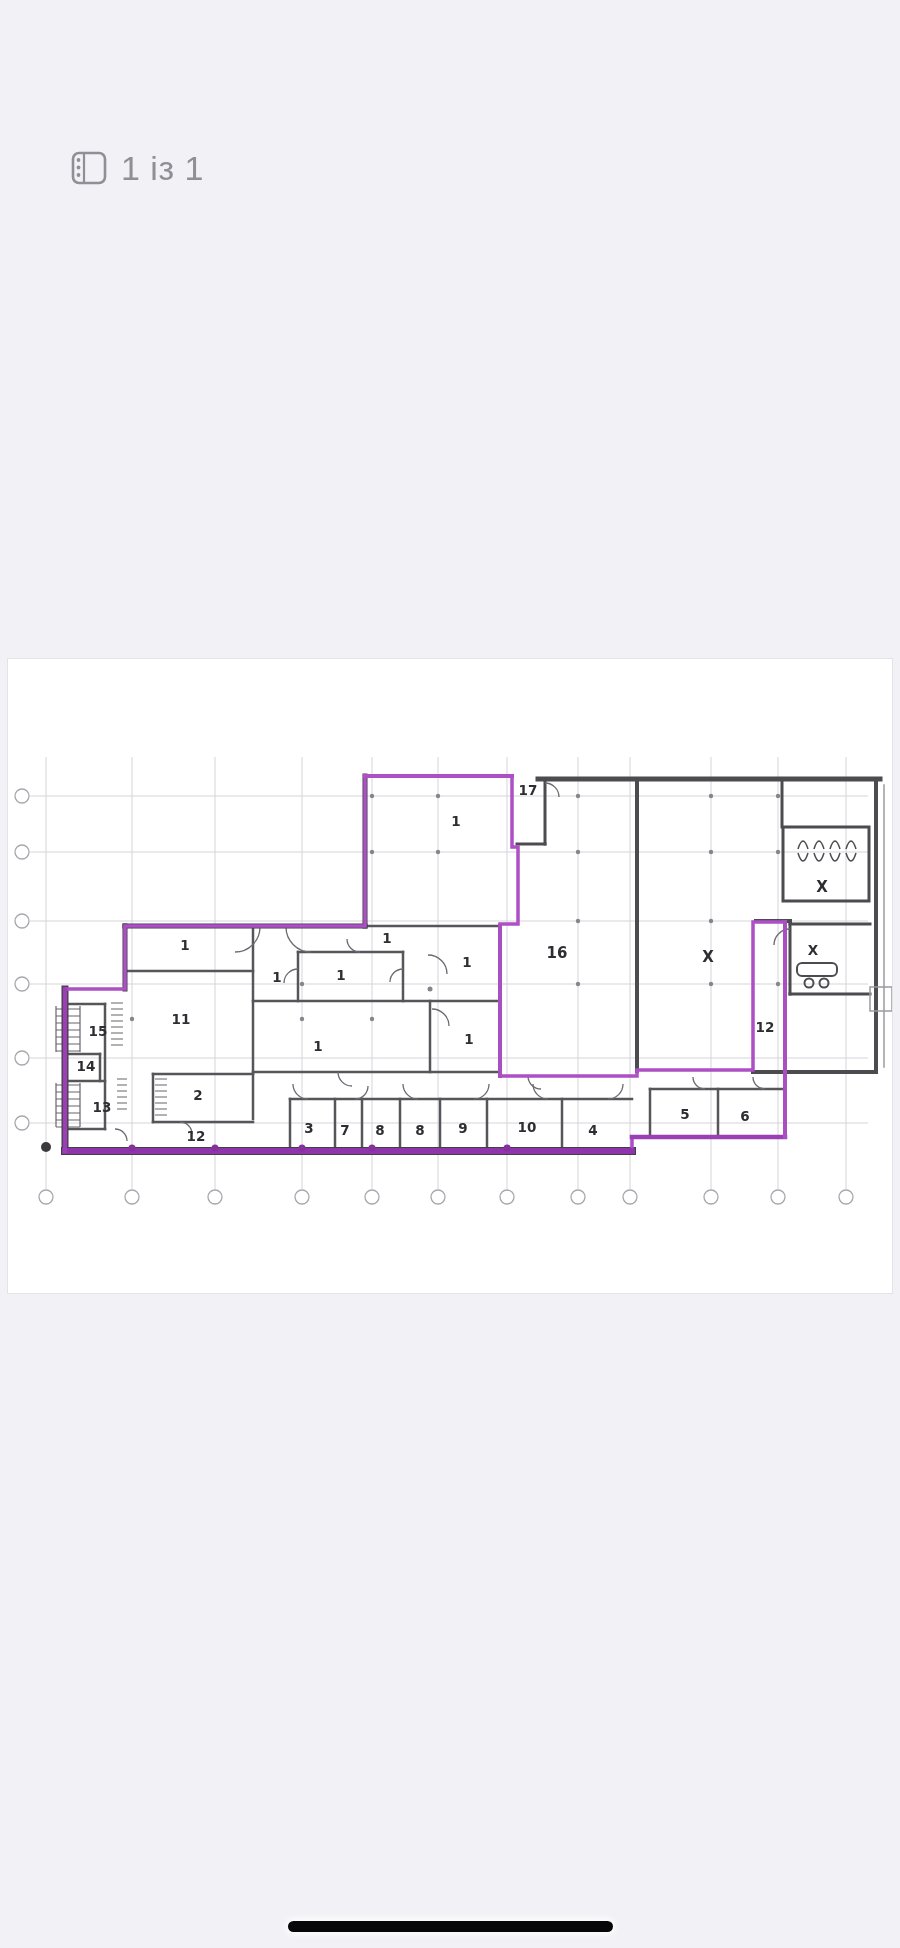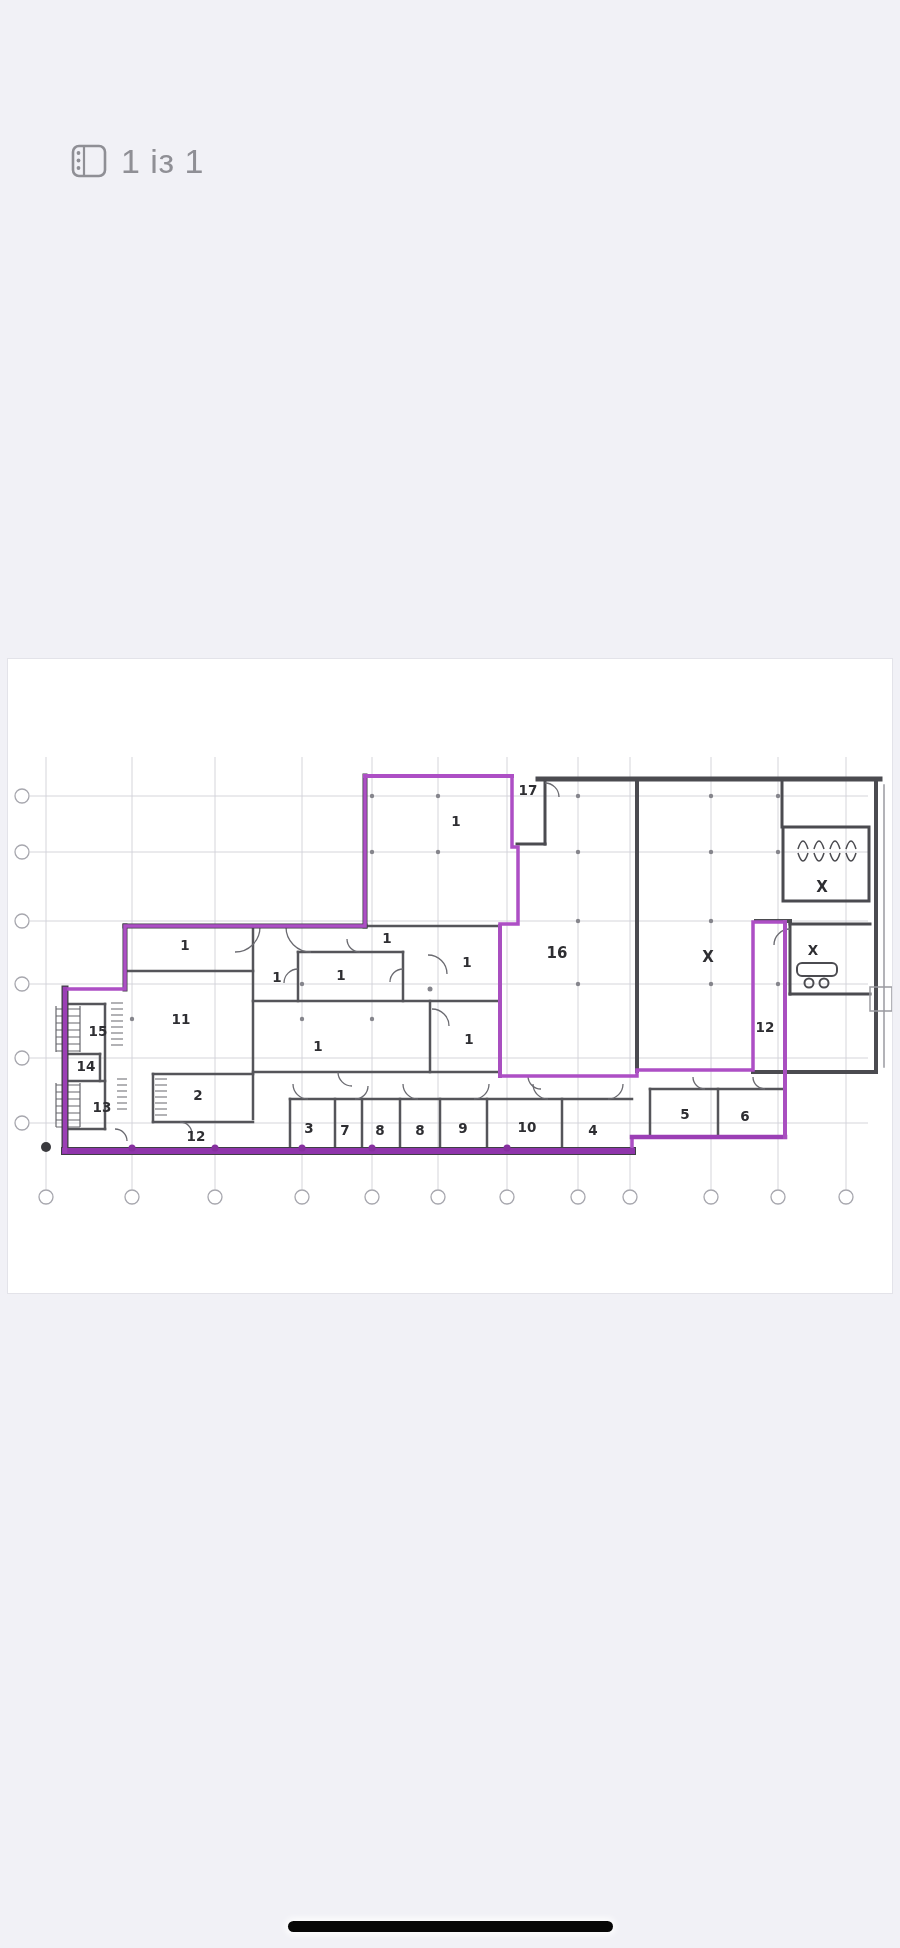--- a/index.html
+++ b/index.html
@@ -2,21 +2,21 @@
 <html><head>
 <meta charset="utf-8">
 <style>
   html,body{margin:0;padding:0;}
   .screen{
     position:relative;width:900px;height:1948px;
     background:#f1f1f6;overflow:hidden;
     font-family:"Liberation Sans",sans-serif;
   }
   .header{
-    position:absolute;left:70px;top:141px;height:40px;
+    position:absolute;left:70px;top:148px;height:40px;
     display:flex;align-items:center;gap:13px;color:#8f8f95;
   }
   .header .pages-icon{width:38px;height:36px;display:block;}
   .header .page-indicator{
     font-size:34px;line-height:36px;color:#8f8f95;letter-spacing:.5px;
   }
   .doc-page{
     position:absolute;left:7px;top:658px;width:884px;height:634px;
     background:#ffffff;border:1px solid #e3e3e9;box-sizing:content-box;
   }

